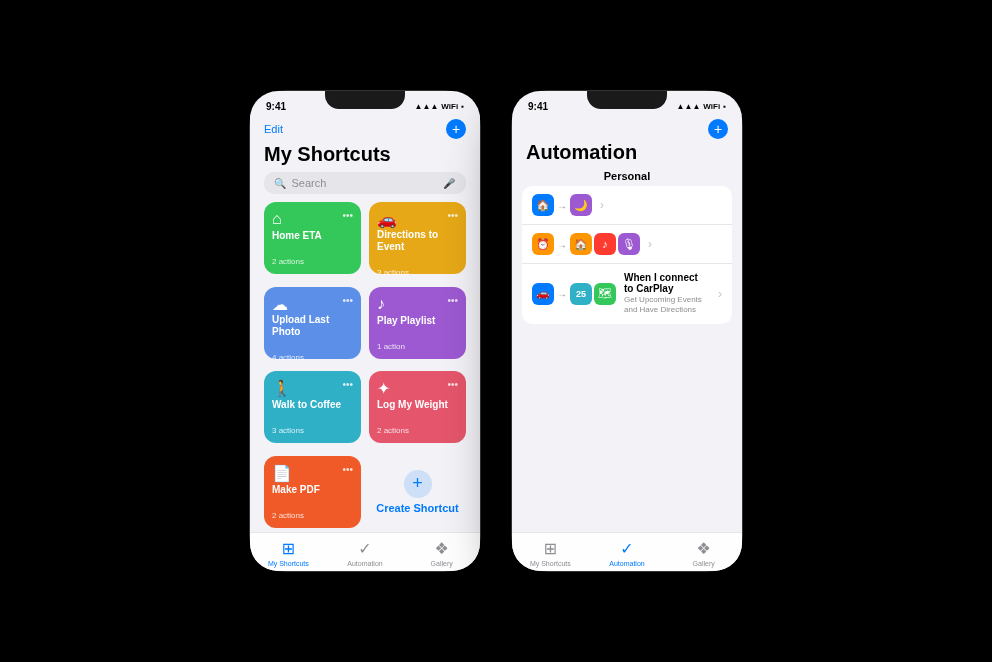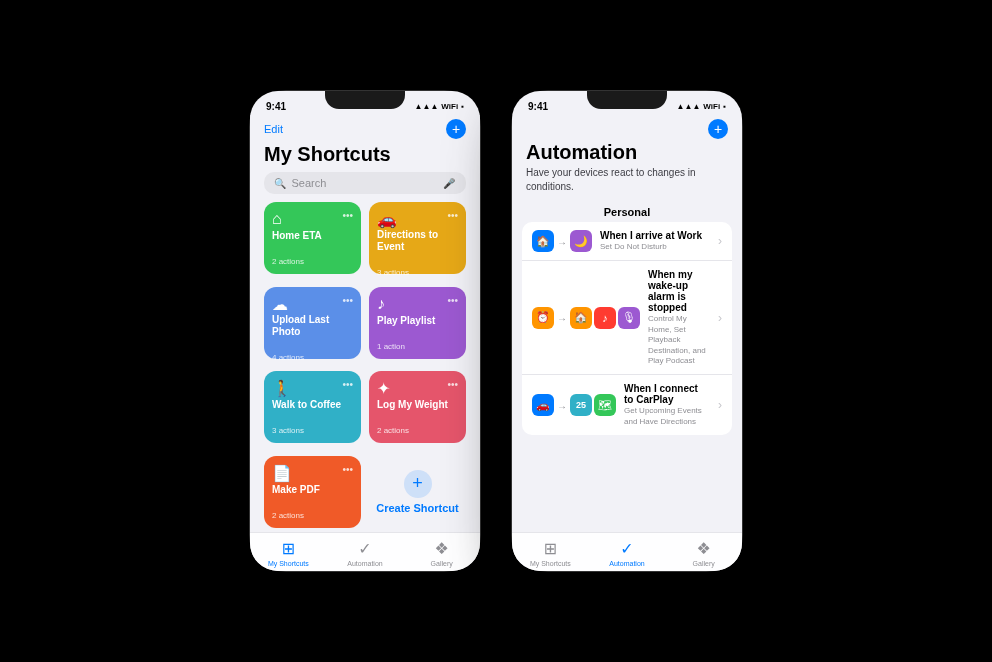--- a/index.html
+++ b/index.html
@@ -557,51 +557,42 @@
         </div>
       </div>
 
       <div class="screen-content">
 
         <div class="automation-header-row">
           <div class="automation-add-btn">+</div>
         </div>
 
         <div class="automation-title">Automation</div>
-        <div class="automation-subtitle">Have your devices react to changes in conditions.</div>
 
         <div class="automation-section-header">Personal</div>
 
         <div class="automation-list">
 
           <div class="automation-item">
             <div class="automation-icons-row">
               <div class="auto-icon icon-blue">🏠</div>
               <span class="arrow-sym">→</span>
               <div class="auto-icon icon-purple">🌙</div>
-            </div>
-            <div class="automation-text">
-              <div class="auto-title">When I arrive at Work</div>
-              <div class="auto-desc">Set Do Not Disturb</div>
             </div>
             <span class="chevron-right">›</span>
           </div>
 
           <div class="automation-item">
             <div class="automation-icons-row">
               <div class="auto-icon icon-orange">⏰</div>
               <span class="arrow-sym">→</span>
               <div class="auto-icon icon-orange">🏠</div>
               <div class="auto-icon icon-red">♪</div>
               <div class="auto-icon icon-purple">🎙</div>
             </div>
-            <div class="automation-text">
-              <div class="auto-title">When my wake-up alarm is stopped</div>
-              <div class="auto-desc">Control My Home, Set Playback Destination, and Play Podcast</div>
-            </div>
             <span class="chevron-right">›</span>
           </div>
 
           <div class="automation-item">
             <div class="automation-icons-row">
               <div class="auto-icon icon-blue">🚗</div>
               <span class="arrow-sym">→</span>
               <div class="num-badge">25</div>
               <div class="auto-icon icon-green">🗺</div>
             </div>

